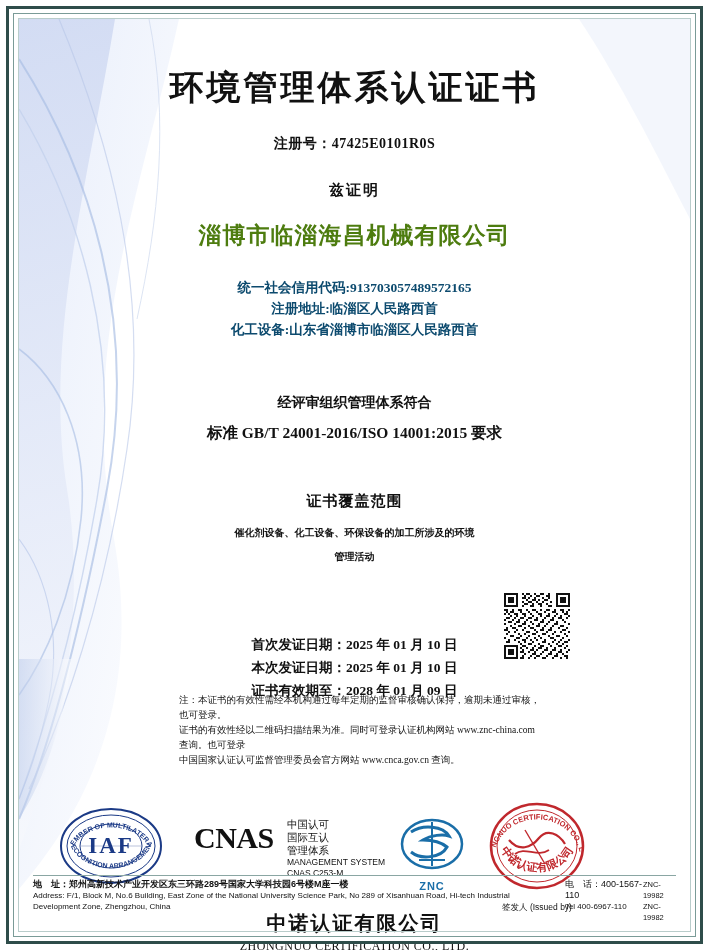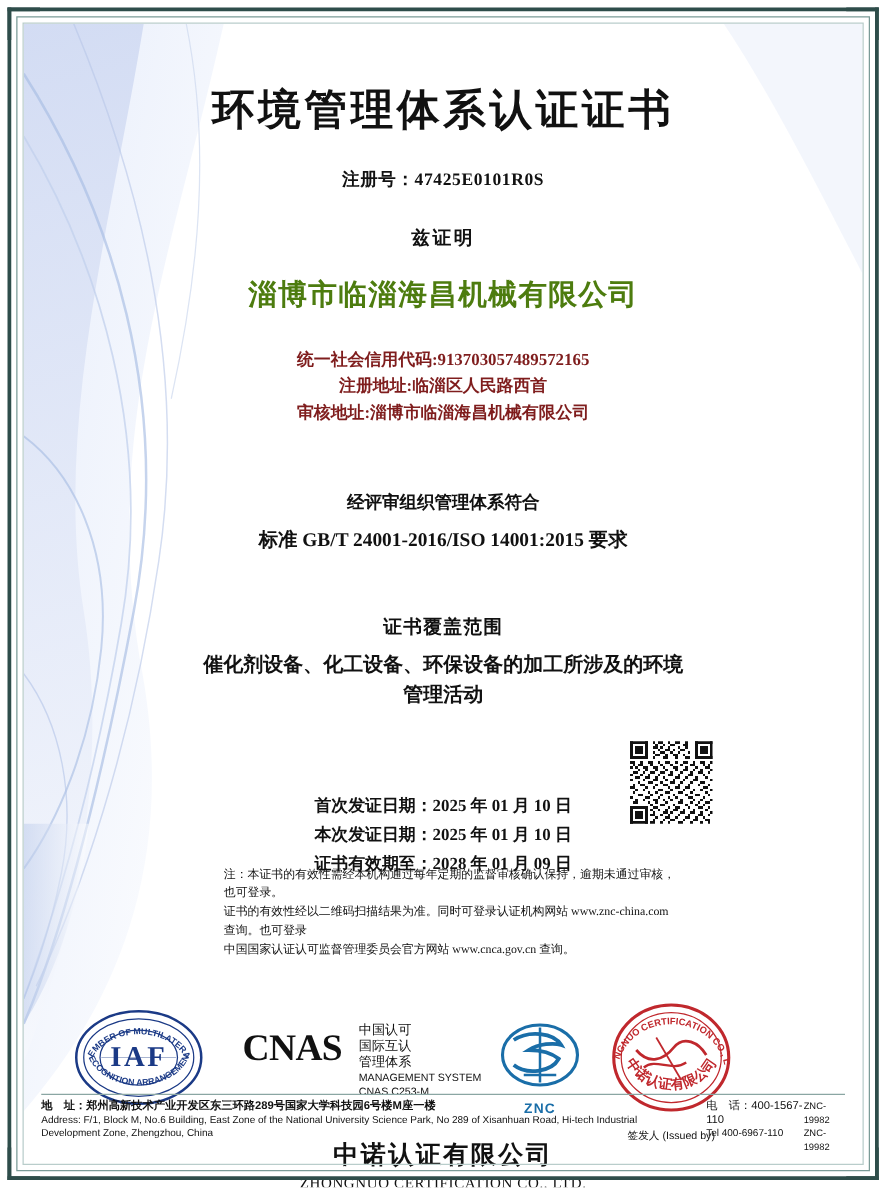--- a/index.html
+++ b/index.html
@@ -104,21 +104,21 @@
     font-size: 23px;
     font-weight: bold;
     color: #4d7c0f;
     letter-spacing: 1px;
   }
   .info-block {
     margin-top: 26px;
     font-family: "Liberation Serif", serif;
     font-size: 13.5px;
     font-weight: bold;
-    color: #7f1d1d;
+    color: #0c4a6e;
     line-height: 21px;
   }
   .standard-block {
     margin-top: 48px;
     font-family: "Liberation Serif", serif;
     font-size: 14px;
     font-weight: bold;
     color: #111111;
     line-height: 30px;
   }
@@ -129,21 +129,21 @@
     margin-top: 44px;
     font-family: "Liberation Serif", serif;
     font-size: 15px;
     font-weight: bold;
     color: #111111;
     letter-spacing: 1px;
   }
   .scope-text {
     margin-top: 10px;
     font-family: "Liberation Serif", serif;
-    font-size: 16px;
+    font-size: 10px;
     font-weight: bold;
     color: #111111;
     line-height: 24px;
     padding: 0 44px;
   }
   
   .dates-row {
     position: relative;
     margin-top: 32px;
     height: 78px;
@@ -313,21 +313,21 @@
 
       <div class="regline">注册号：47425E0101R0S</div>
 
       <div class="hereby">兹证明</div>
 
       <div class="company">淄博市临淄海昌机械有限公司</div>
 
       <div class="info-block">
         <div>统一社会信用代码:913703057489572165</div>
         <div>注册地址:临淄区人民路西首</div>
-        <div>审核地址:淄博市临淄海昌机械有限公司</div>
+        <div>化工设备:山东省淄博市临淄区人民路西首</div>
       </div>
 
       <div class="standard-block">
         <div>经评审组织管理体系符合</div>
         <div class="std-main">标准 GB/T 24001-2016/ISO 14001:2015 要求</div>
       </div>
 
       <div class="scope-title">证书覆盖范围</div>
       <div class="scope-text">
         <div>催化剂设备、化工设备、环保设备的加工所涉及的环境</div>

